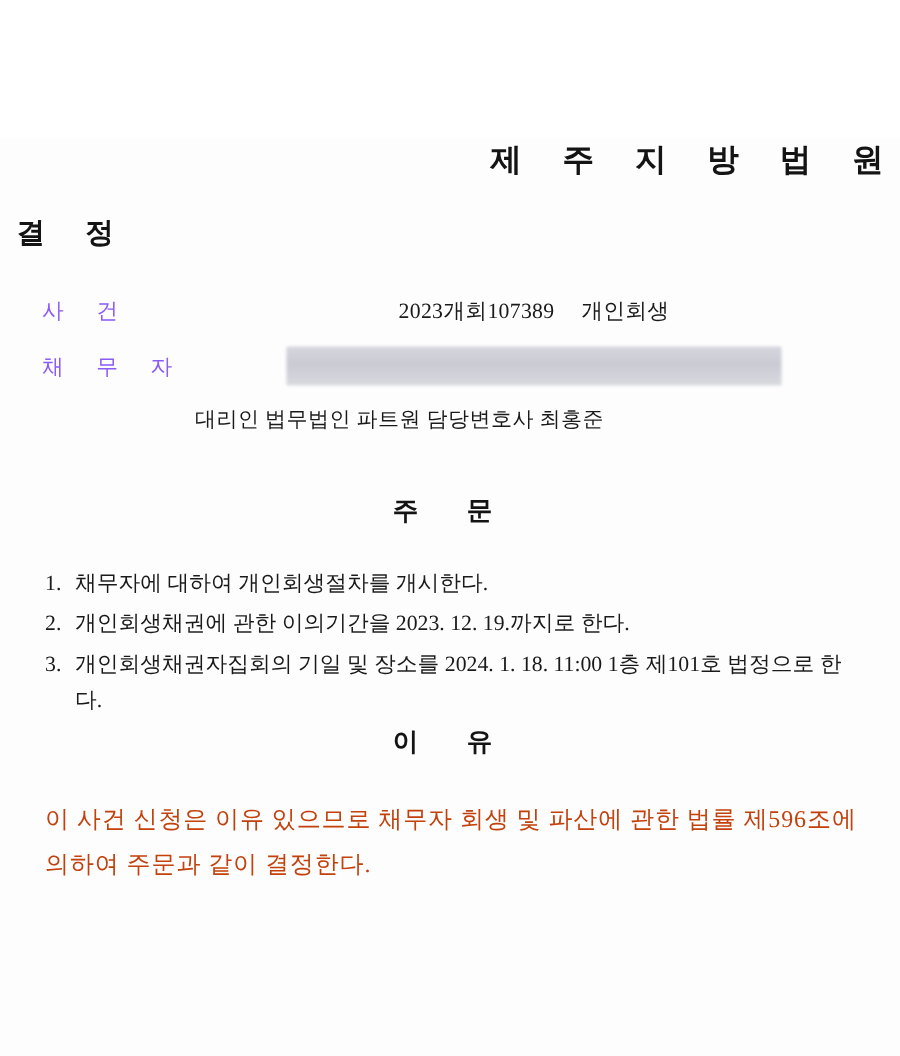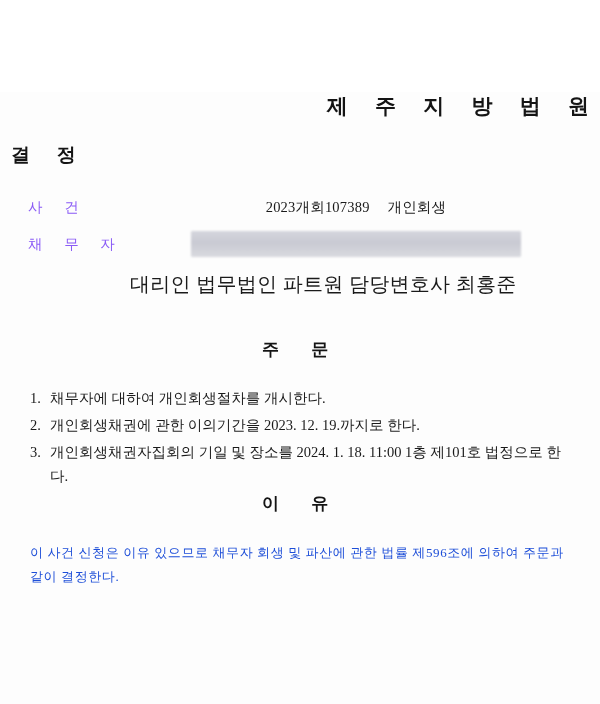--- a/index.html
+++ b/index.html
@@ -70,21 +70,21 @@
     width: 330px;
     height: 26px;
     background: linear-gradient(180deg,#d5d6dd 0%, #c9cad3 45%, #d9dadf 100%);
     filter: blur(1px);
     border-radius: 1px;
     vertical-align: middle;
   }
   .agent-line {
     margin-top: 4px;
     padding-left: 130px;
-    font-size: 20px;
+    font-size: 14px;
     letter-spacing: 0.3px;
   }
   .section-heading {
     text-align: center;
     font-size: 17px;
     font-weight: bold;
     letter-spacing: 14px;
     padding-left: 4px;
     color: #141414;
   }
@@ -105,23 +105,23 @@
     flex: 0 0 20px;
     color: #1a1a1a;
   }
   .li-text {
     flex: 1 1 auto;
     color: #1a1a1a;
   }
   .reason-body {
     margin-top: 26px;
     padding: 0 28px 0 30px;
-    font-size: 13px;
+    font-size: 16px;
     line-height: 1.9;
-    color: #1d4ed8;
+    color: #c2410c;
     letter-spacing: 0.6px;
   }
   .reason-body p { margin: 0; }
 </style>
 </head>
 <body>
 
 <div class="page">
 
   <div class="court-title">제 주 지 방 법 원</div>

